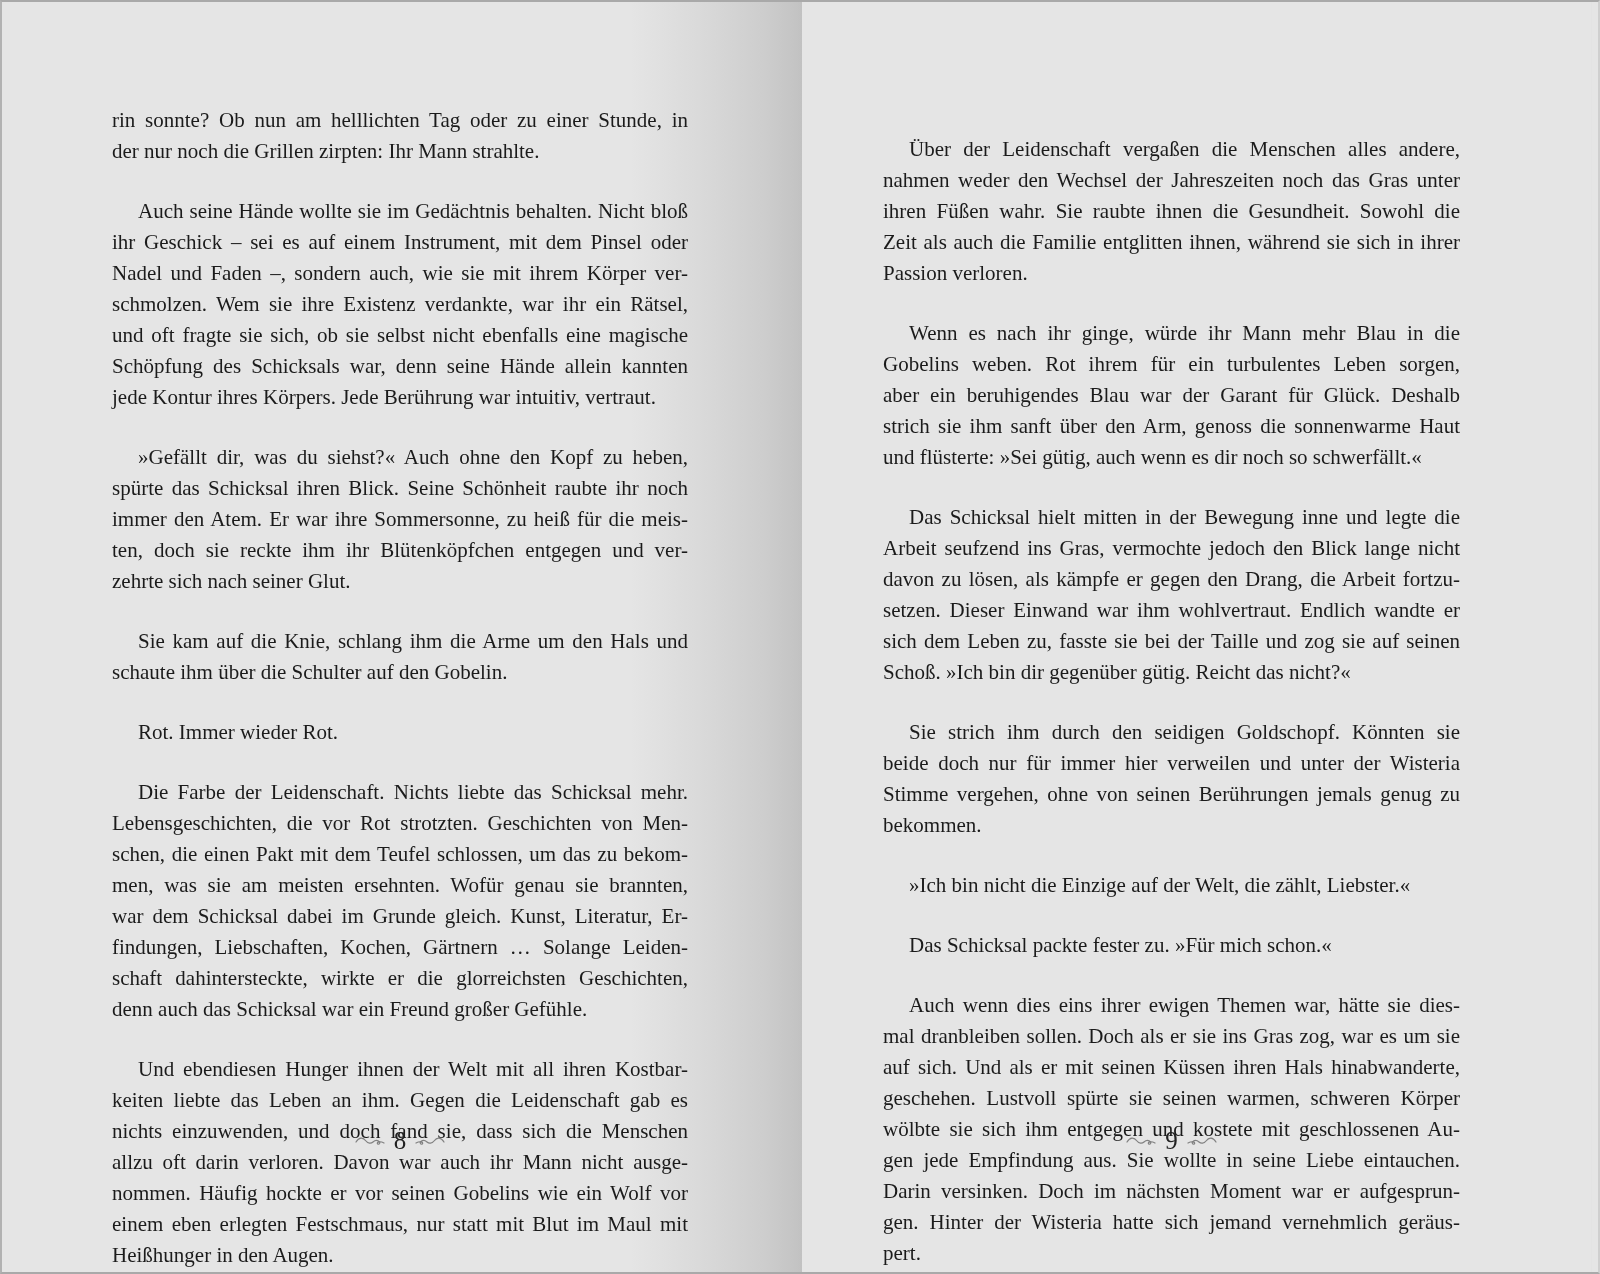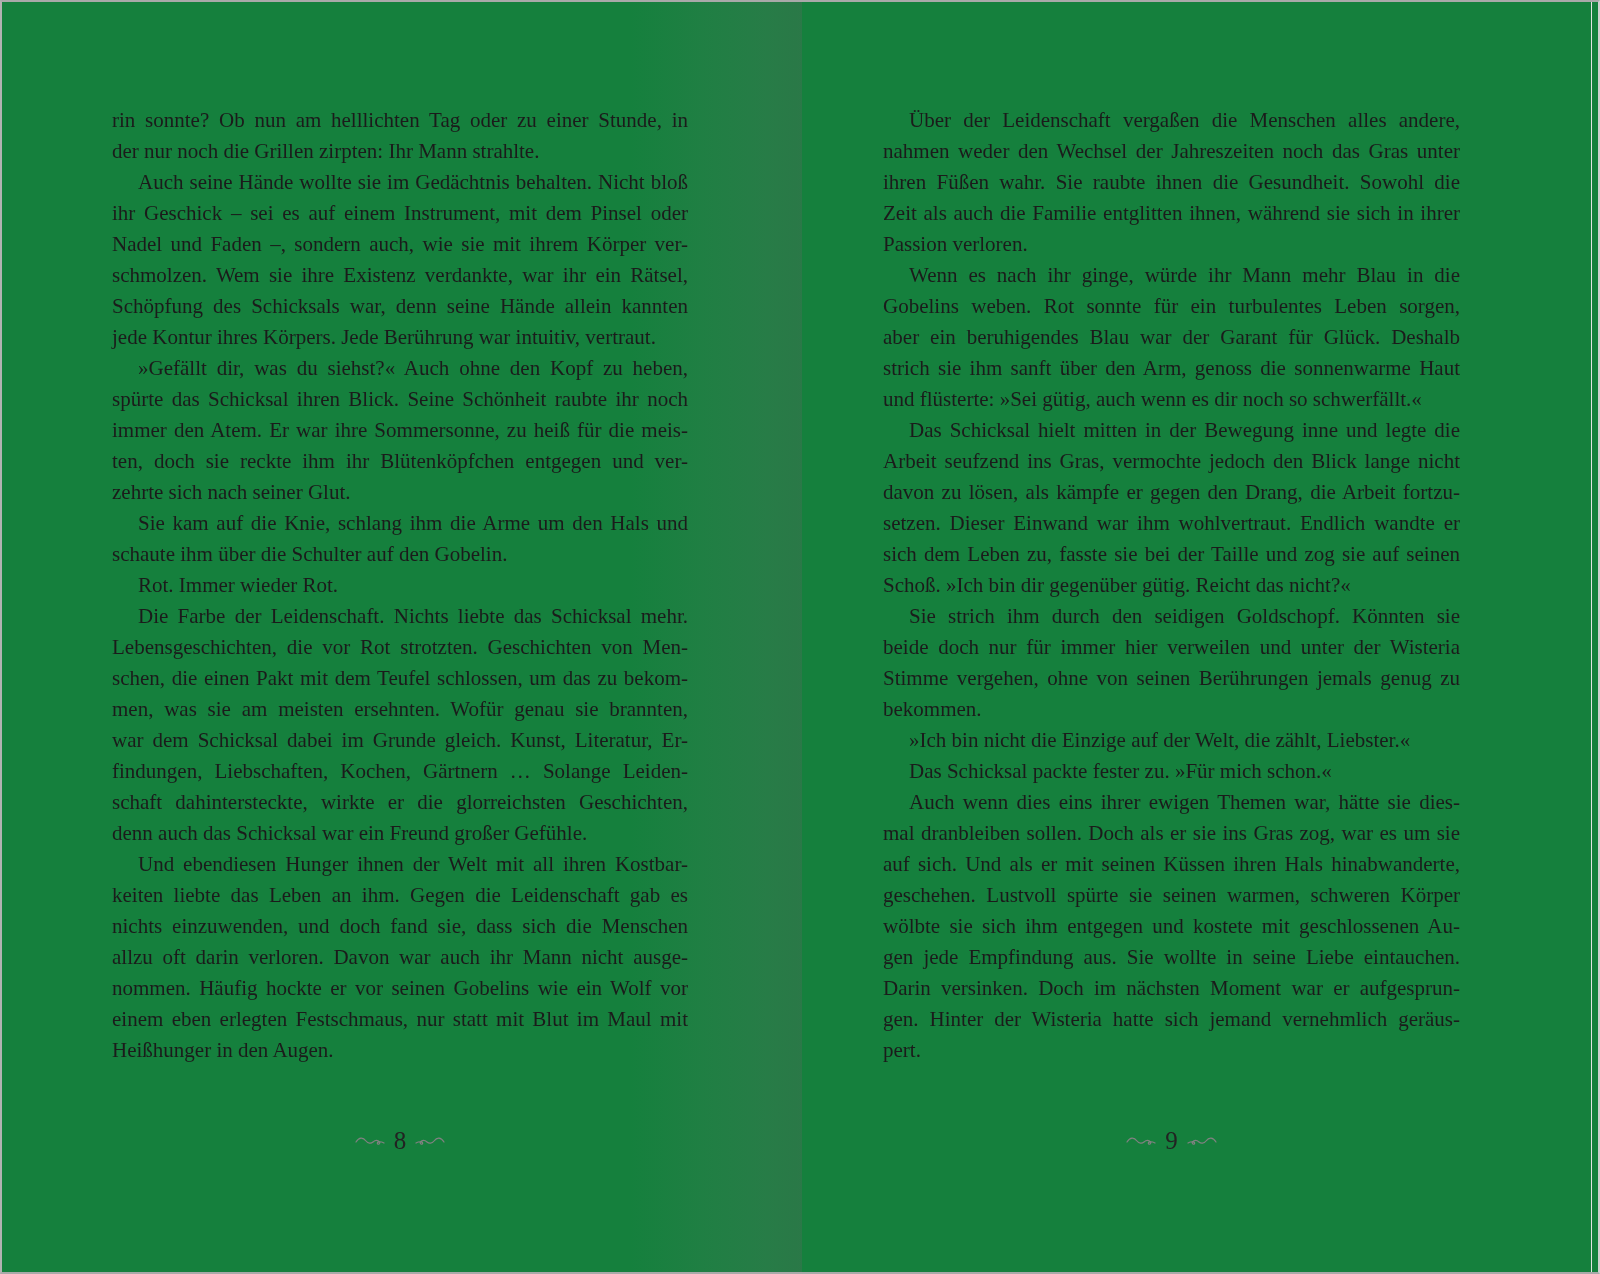--- a/index.html
+++ b/index.html
@@ -8,21 +8,21 @@
     background: #ffffff;
     width: 1600px;
     height: 1274px;
     overflow: hidden;
   }
   .sheet {
     position: absolute;
     top: 0; left: 0;
     width: 1596px;
     height: 1270px;
-    background: #15803d;
+    background: #e5e5e5;
     border-top: 2px solid #a9a9a9;
     border-bottom: 2px solid #a9a9a9;
     border-left: 2px solid #b2b2b2;
     border-right: 2px solid #cfcfcf;
   }
   .gutter-shadow {
     position: absolute;
     top: 0;
     bottom: 0;
     left: 628px;
@@ -64,20 +64,21 @@
     text-align-last: justify;
     white-space: normal;
     height: 31px;
     overflow: visible;
   }
   .line.last {
     text-align-last: left;
   }
   .line.indent {
     text-indent: 26px;
+    margin-top: 29px;
   }
   .pagenum {
     position: absolute;
     top: 1121px;
     left: 0;
     width: 100%;
     height: 34px;
     display: flex;
     align-items: center;
     justify-content: center;
@@ -107,20 +108,21 @@
   <div class="edge-line-right"></div>
 
   <section class="page page-left">
     <div class="text-block">
         <div class="line">rin sonnte? Ob nun am helllichten Tag oder zu einer Stunde, in</div>
         <div class="line last">der nur noch die Grillen zirpten: Ihr Mann strahlte.</div>
         <div class="line indent">Auch seine Hände wollte sie im Gedächtnis behalten. Nicht bloß</div>
         <div class="line">ihr Geschick – sei es auf einem Instrument, mit dem Pinsel oder</div>
         <div class="line">Nadel und Faden –, sondern auch, wie sie mit ihrem Körper ver-</div>
         <div class="line">schmolzen. Wem sie ihre Existenz verdankte, war ihr ein Rätsel,</div>
+        <div class="line">und oft fragte sie sich, ob sie selbst nicht ebenfalls eine magische</div>
         <div class="line">Schöpfung des Schicksals war, denn seine Hände allein kannten</div>
         <div class="line last">jede Kontur ihres Körpers. Jede Berührung war intuitiv, vertraut.</div>
         <div class="line indent">»Gefällt dir, was du siehst?« Auch ohne den Kopf zu heben,</div>
         <div class="line">spürte das Schicksal ihren Blick. Seine Schönheit raubte ihr noch</div>
         <div class="line">immer den Atem. Er war ihre Sommersonne, zu heiß für die meis-</div>
         <div class="line">ten, doch sie reckte ihm ihr Blütenköpfchen entgegen und ver-</div>
         <div class="line last">zehrte sich nach seiner Glut.</div>
         <div class="line indent">Sie kam auf die Knie, schlang ihm die Arme um den Hals und</div>
         <div class="line last">schaute ihm über die Schulter auf den Gobelin.</div>
         <div class="line last indent">Rot. Immer wieder Rot.</div>
@@ -152,21 +154,21 @@
   </section>
 
   <section class="page page-right">
     <div class="text-block">
         <div class="line indent">Über der Leidenschaft vergaßen die Menschen alles andere,</div>
         <div class="line">nahmen weder den Wechsel der Jahreszeiten noch das Gras unter</div>
         <div class="line">ihren Füßen wahr. Sie raubte ihnen die Gesundheit. Sowohl die</div>
         <div class="line">Zeit als auch die Familie entglitten ihnen, während sie sich in ihrer</div>
         <div class="line last">Passion verloren.</div>
         <div class="line indent">Wenn es nach ihr ginge, würde ihr Mann mehr Blau in die</div>
-        <div class="line">Gobelins weben. Rot sonnte für ein turbulentes Leben sorgen,</div>
+        <div class="line">Gobelins weben. Rot ihrem für ein turbulentes Leben sorgen,</div>
         <div class="line">aber ein beruhigendes Blau war der Garant für Glück. Deshalb</div>
         <div class="line">strich sie ihm sanft über den Arm, genoss die sonnenwarme Haut</div>
         <div class="line last">und flüsterte: »Sei gütig, auch wenn es dir noch so schwerfällt.«</div>
         <div class="line indent">Das Schicksal hielt mitten in der Bewegung inne und legte die</div>
         <div class="line">Arbeit seufzend ins Gras, vermochte jedoch den Blick lange nicht</div>
         <div class="line">davon zu lösen, als kämpfe er gegen den Drang, die Arbeit fortzu-</div>
         <div class="line">setzen. Dieser Einwand war ihm wohlvertraut. Endlich wandte er</div>
         <div class="line">sich dem Leben zu, fasste sie bei der Taille und zog sie auf seinen</div>
         <div class="line last">Schoß. »Ich bin dir gegenüber gütig. Reicht das nicht?«</div>
         <div class="line indent">Sie strich ihm durch den seidigen Goldschopf. Könnten sie</div>

